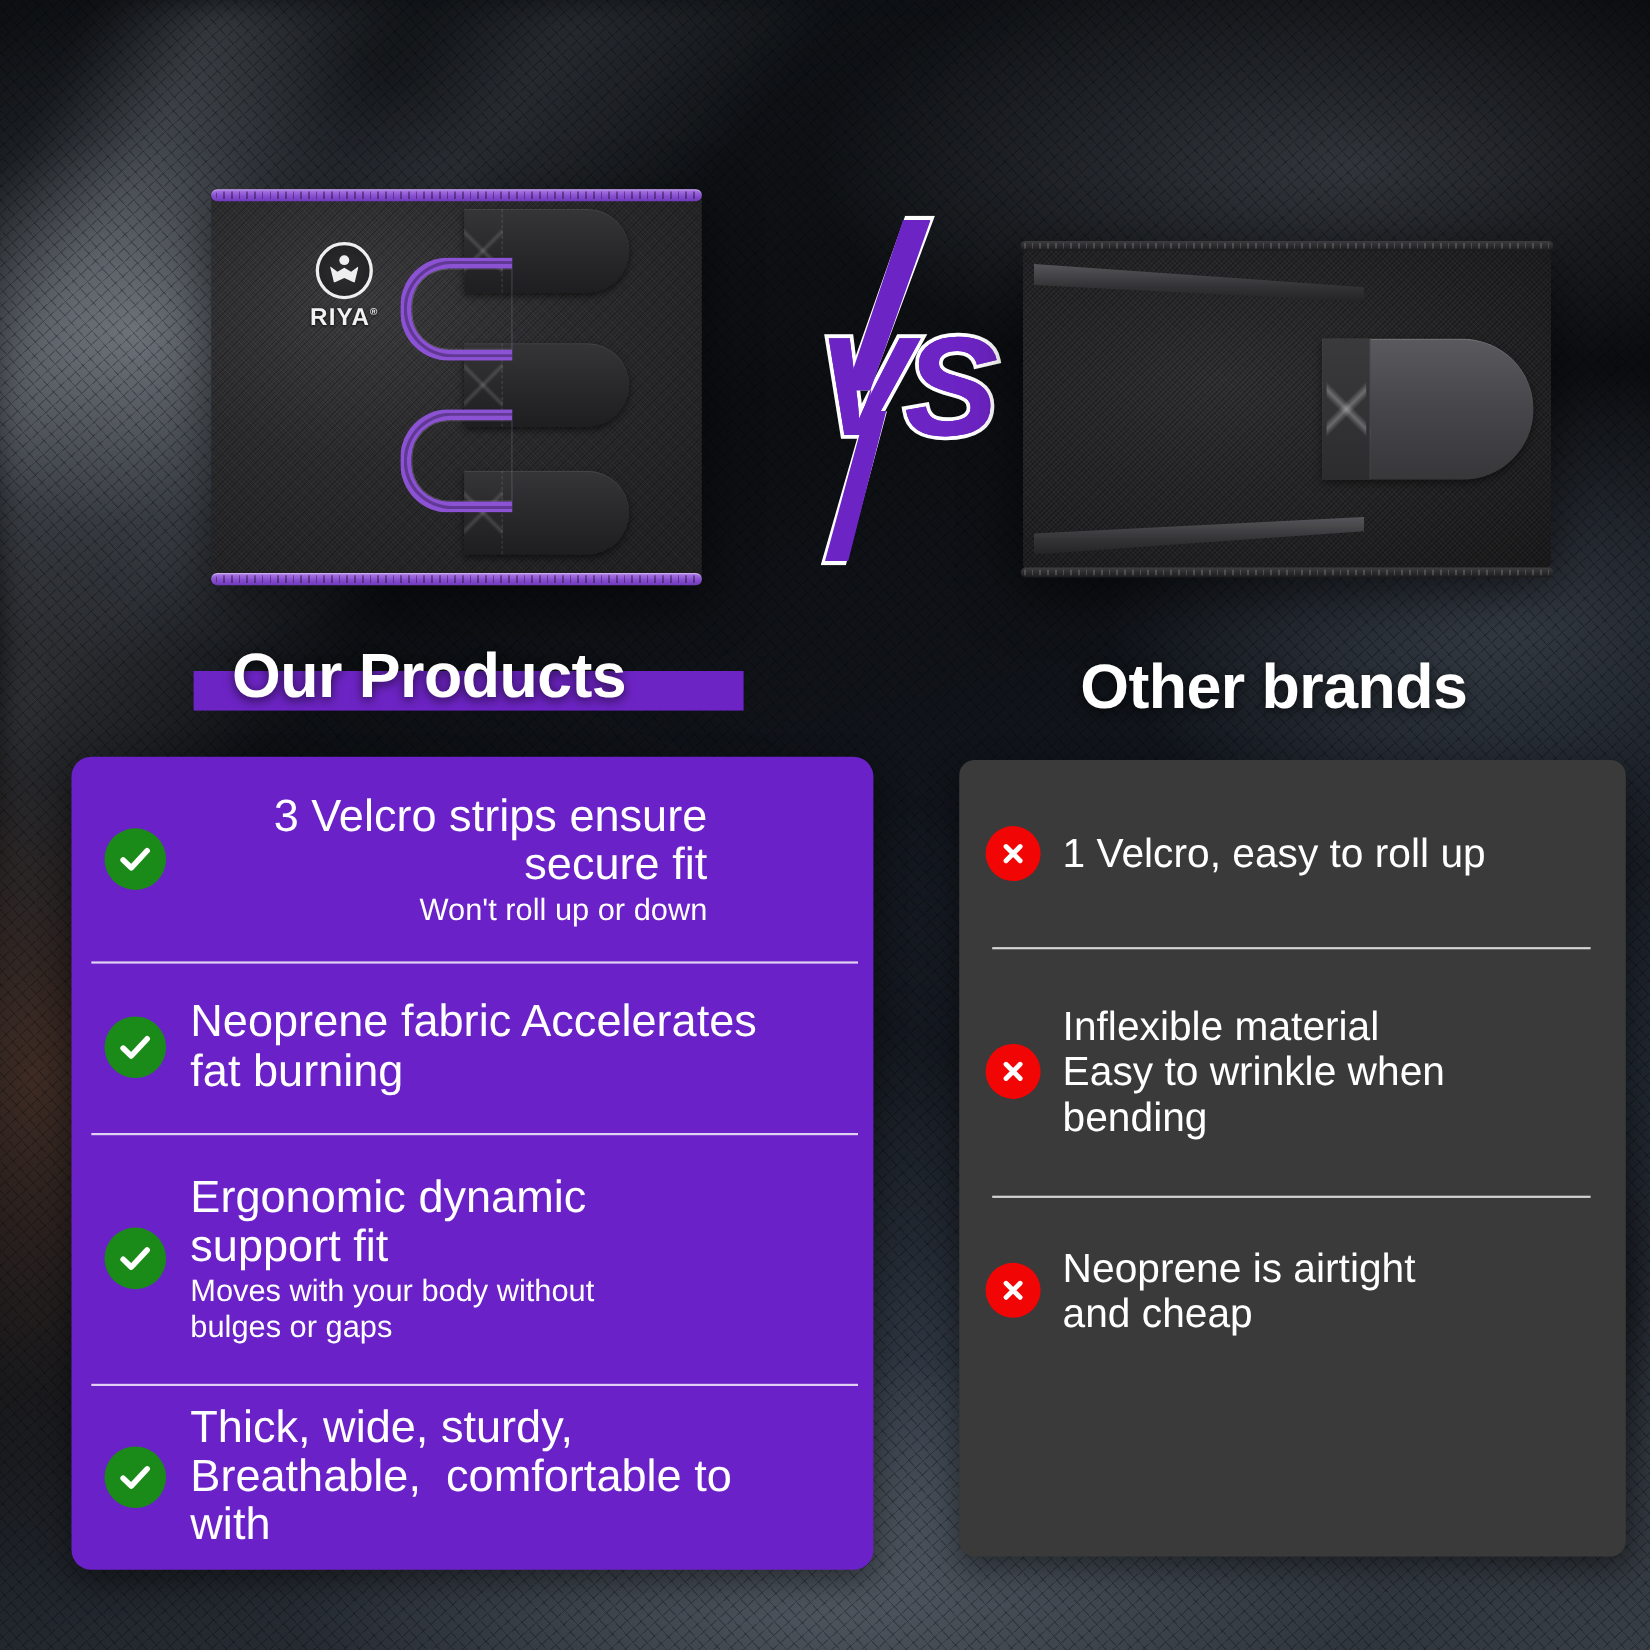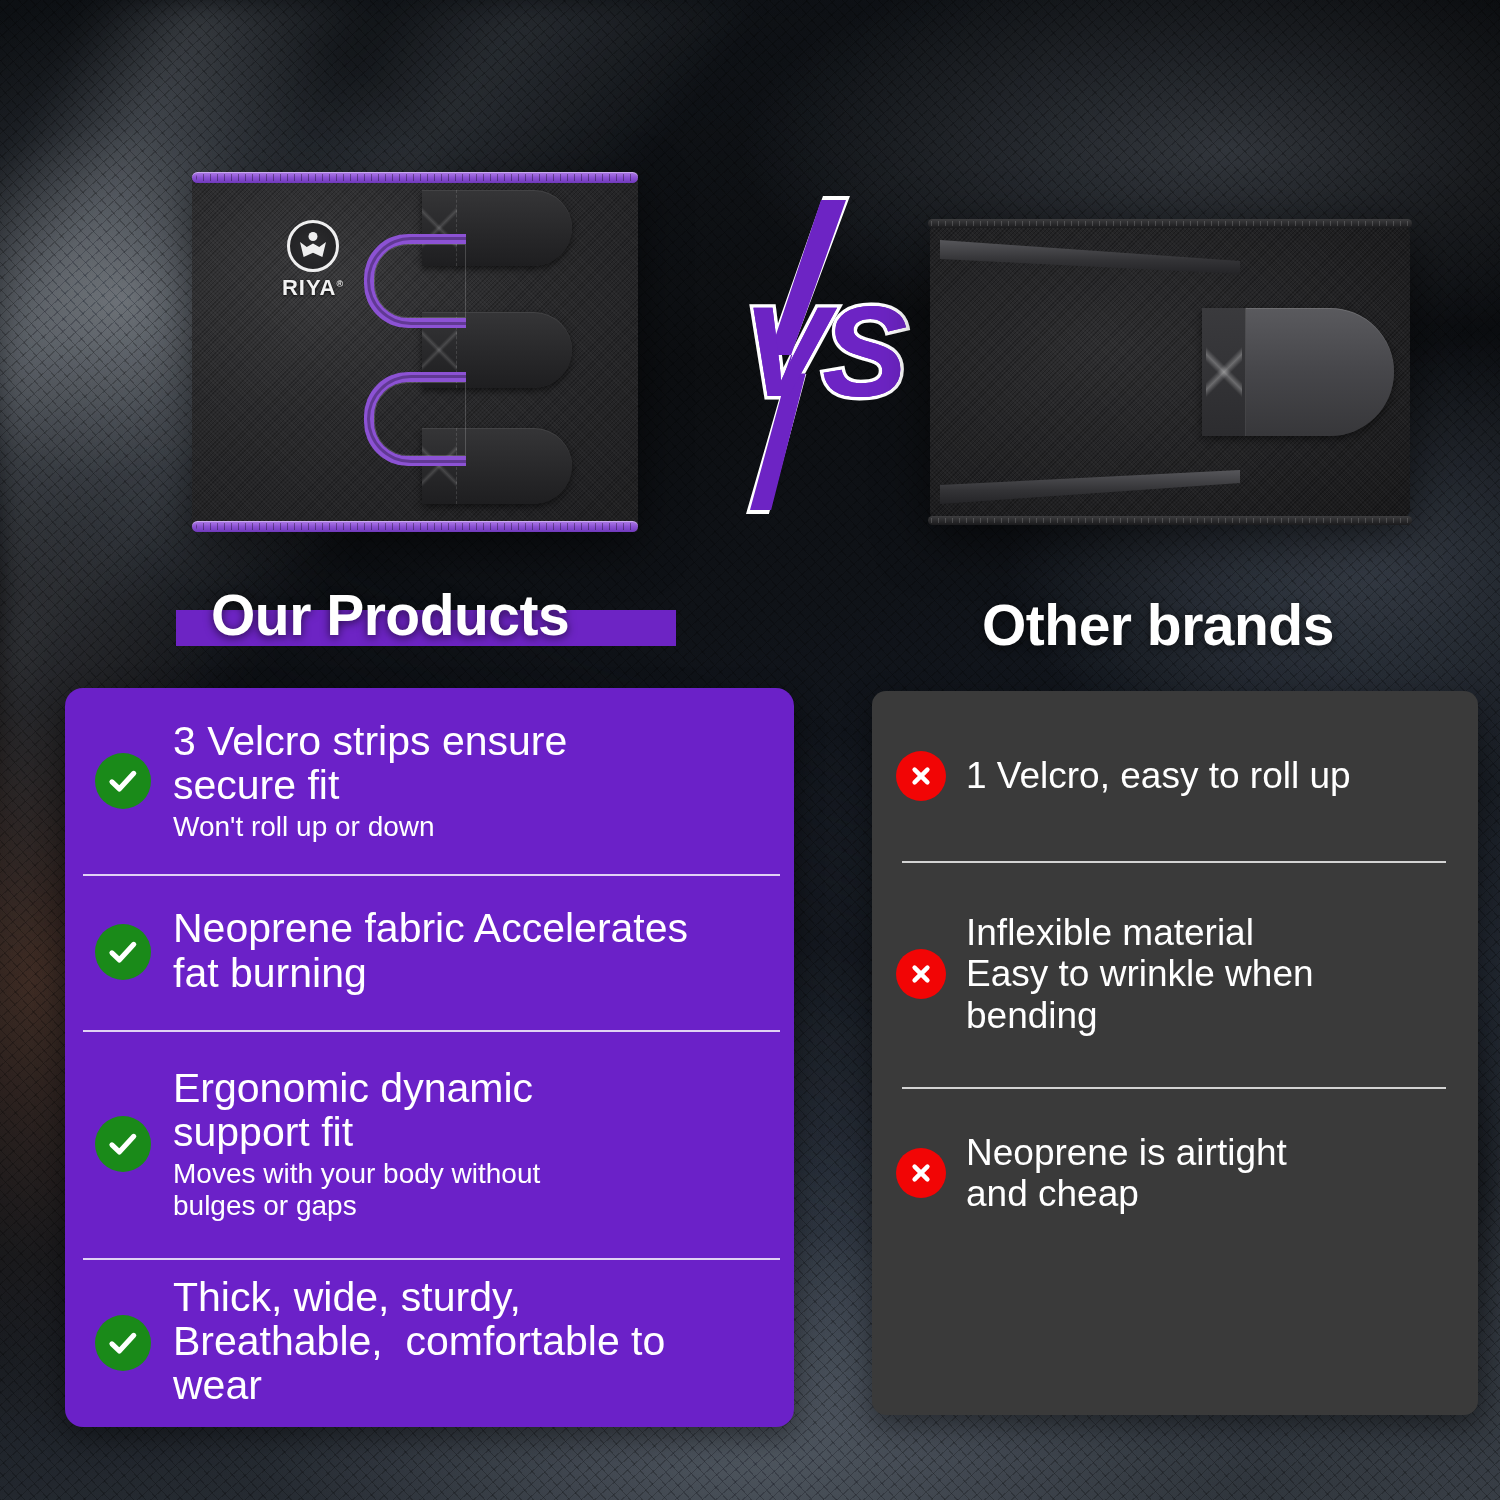--- a/index.html
+++ b/index.html
@@ -398,21 +398,21 @@
     <div class="ob-edge ob-edge-bot"></div>
   </div>
 
   <div id="title-ours-underline"></div>
   <div class="section-title" id="title-ours">Our Products</div>
   <div class="section-title" id="title-other">Other brands</div>
 
   <div class="card" id="card-ours">
     <ul class="feature-list">
 
-      <li class="feature-item" style="flex:0 0 186px;">
+      <li class="feature-item" style="flex:0 0 186px;text-align:right;">
         <span class="icon-badge icon-check">
           <svg viewBox="0 0 24 24" aria-hidden="true">
               <path d="M4.2 12.6 L9.4 17.6 L19.6 6.6" fill="none" stroke="#ffffff" stroke-width="3.6" stroke-linecap="round" stroke-linejoin="round"></path>
             </svg>
         </span>
         <span class="feature-text">
           <span class="feature-title" style="display:block;max-width:470px;">3 Velcro strips ensure secure fit</span>
           <span class="feature-sub" style="display:block;">Won't roll up or down</span>
         </span>
       </li>
@@ -444,21 +444,21 @@
       </li>
 
       <li class="feature-item" style="flex:1 1 auto;">
         <span class="divider"></span>
         <span class="icon-badge icon-check">
           <svg viewBox="0 0 24 24" aria-hidden="true">
               <path d="M4.2 12.6 L9.4 17.6 L19.6 6.6" fill="none" stroke="#ffffff" stroke-width="3.6" stroke-linecap="round" stroke-linejoin="round"></path>
             </svg>
         </span>
         <span class="feature-text">
-          <span class="feature-title" style="display:block;max-width:560px;white-space:pre-wrap;">Thick, wide, sturdy, Breathable,  comfortable to wear</span>
+          <span class="feature-title" style="display:block;max-width:560px;white-space:pre-wrap;">Thick, wide, sturdy, Breathable,  comfortable to with</span>
           <span class="feature-sub" style="display:block;"></span>
         </span>
       </li>
 
     </ul>
   </div>
 
   <div class="card" id="card-other">
     <ul class="feature-list">
 

